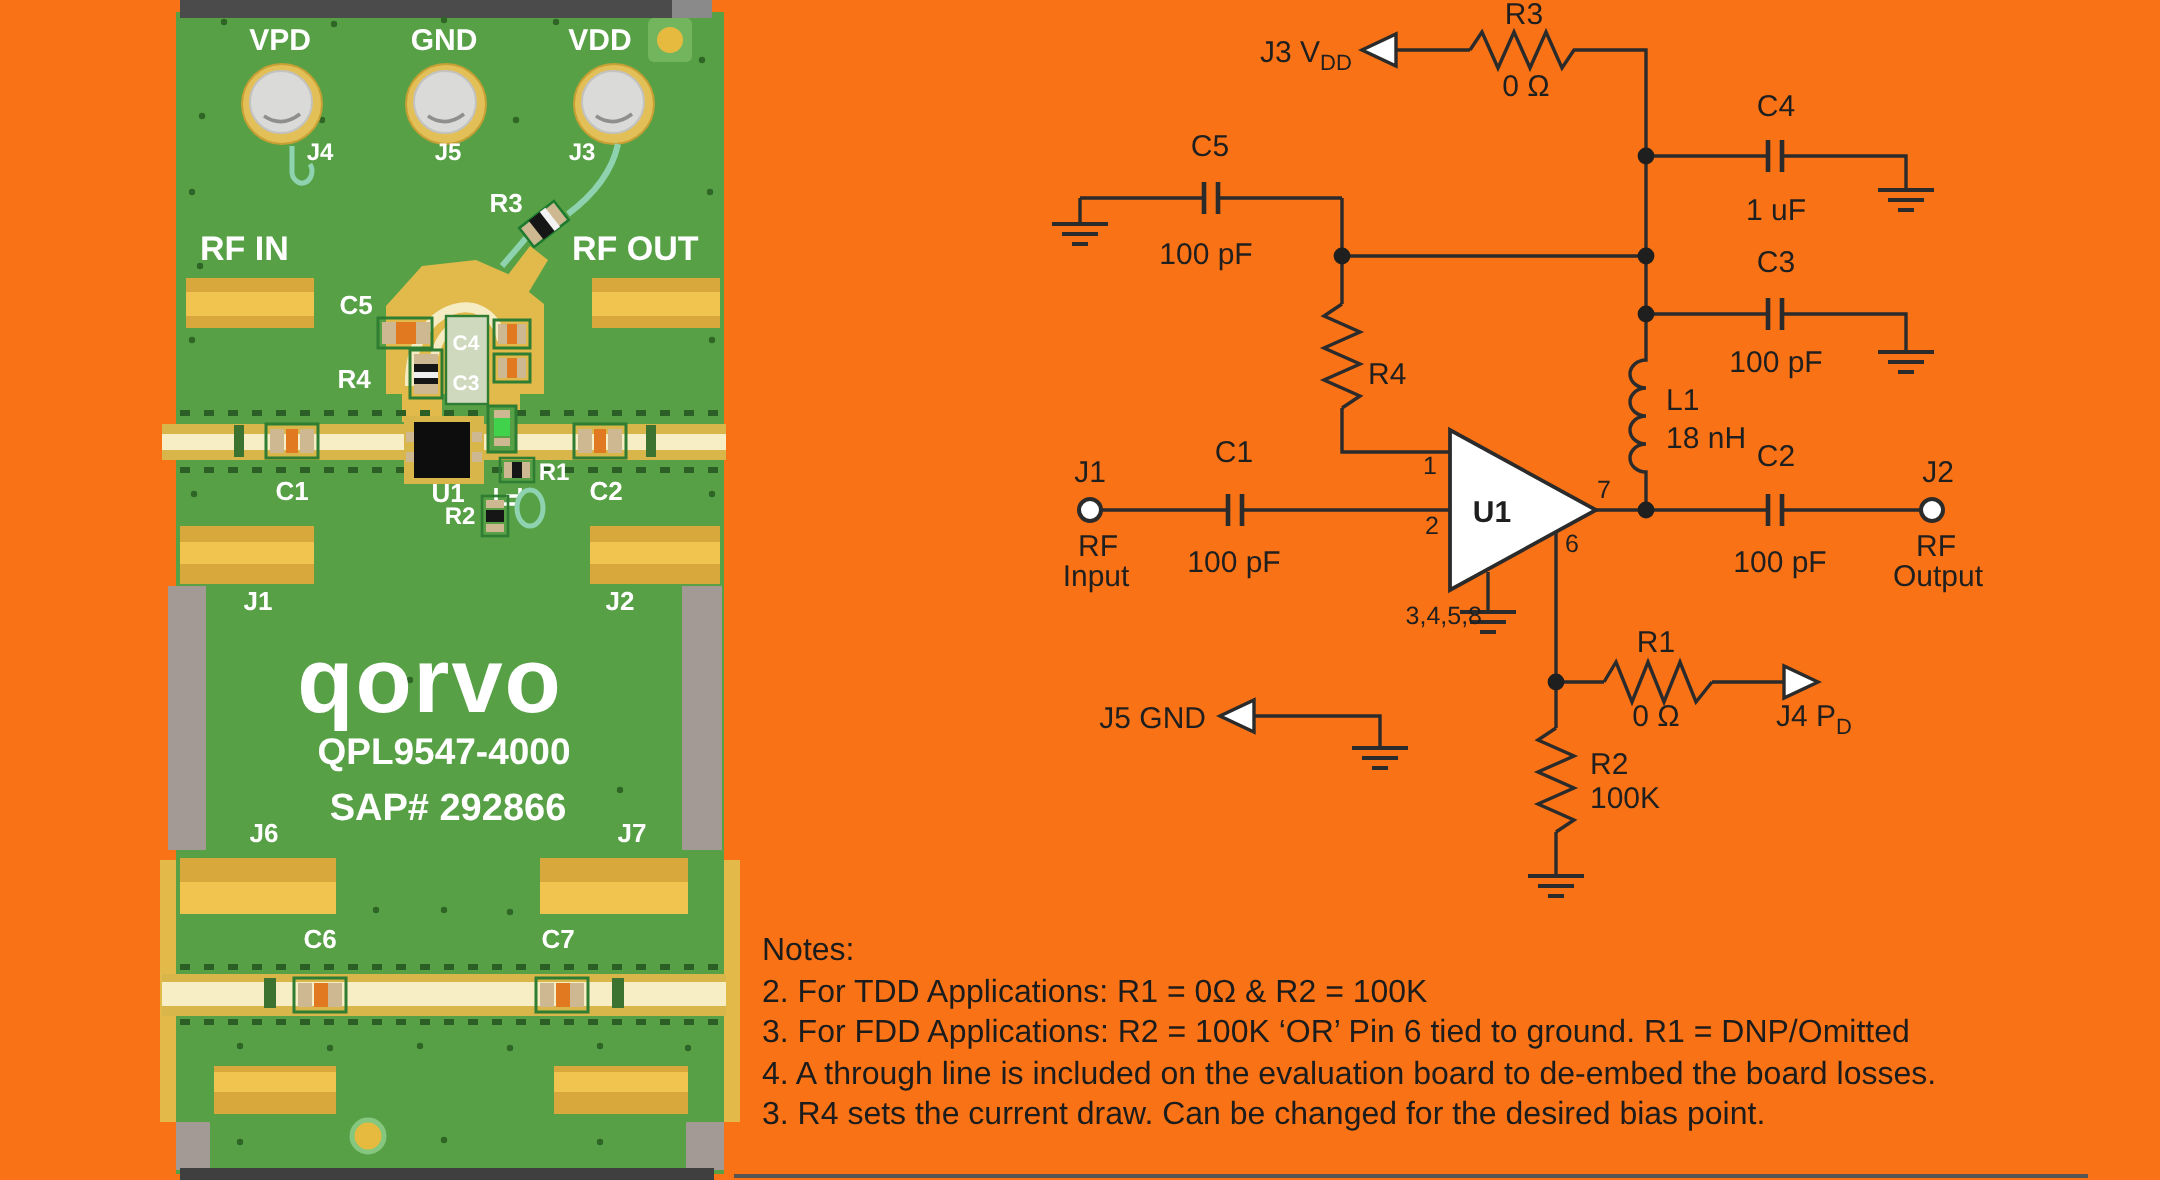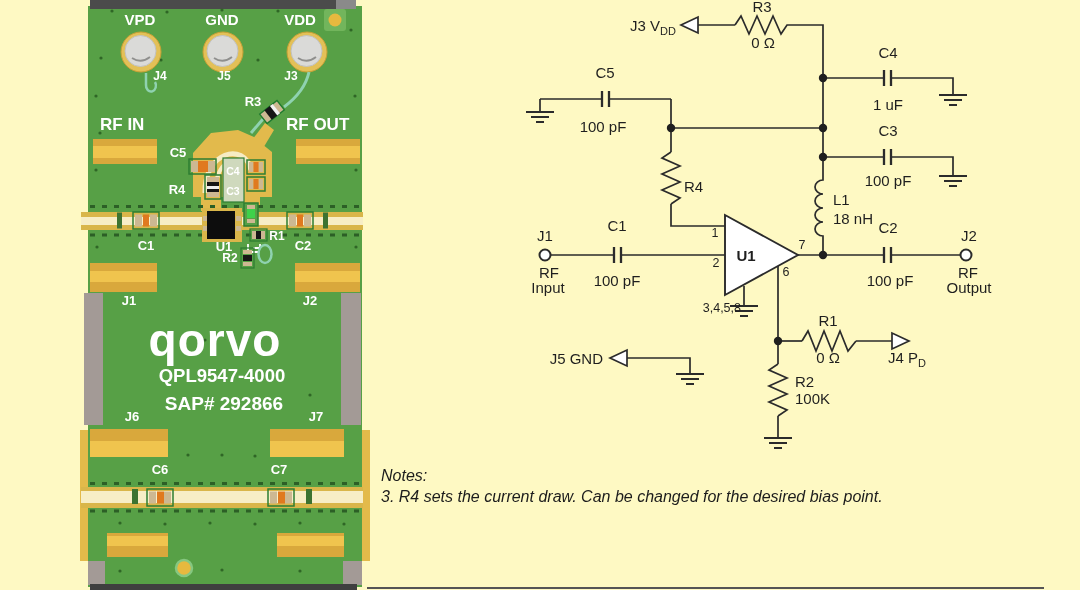--- a/index.html
+++ b/index.html
@@ -1,28 +1,28 @@
 <!DOCTYPE html>
 <html><head>
 <meta charset="utf-8">
 <style>
   html,body{margin:0;padding:0;background:#ffffff;}
-  #canvas{position:relative;width:1080px;height:590px;background:#fef9c3;overflow:hidden;
+  #canvas{position:relative;width:1080px;height:590px;background:#f97316;overflow:hidden;
           font-family:"Liberation Sans",sans-serif;}
   #figure-svg{position:absolute;left:0;top:0;}
   svg text{font-family:"Liberation Sans",sans-serif;}
   .silk{fill:#ffffff;font-weight:bold;}
   .schtxt{fill:#1f1f1f;font-size:15px;}
   .pintxt{fill:#1f1f1f;font-size:12.5px;}
   .wire{stroke:#2b2b2b;stroke-width:1.7;fill:none;}
   .plate{stroke:#2b2b2b;stroke-width:2.3;}
   .gndbar{stroke:#2b2b2b;stroke-width:2;}
   #notes{position:absolute;left:381px;top:466px;color:#1c1c1c;font-size:16px;
          line-height:20.5px;white-space:nowrap;}
-  #notes .nt{margin:0;font-style:italic;}
+  #notes .nt{margin:0;}
   #bottom-rule{position:absolute;left:367px;top:587px;width:677px;height:2px;background:#555;}
 </style>
 </head>
 <body>
 
 <div id="canvas">
 
 <svg id="figure-svg" width="1080" height="590" viewBox="0 0 1080 590">
 
   <g>
@@ -375,18 +375,21 @@
       <text class="schtxt" x="888" y="363"><tspan>J4 P</tspan><tspan dy="4" font-size="11">D</tspan></text>
       <text class="schtxt" x="795" y="387">R2</text>
       <text class="schtxt" x="795" y="404">100K</text>
       <text class="schtxt" x="603" y="364" text-anchor="end">J5 GND</text>
     </g>
   </g>
 </svg>
 
 <div id="notes">
   <div class="nt">Notes:</div>
+  <div class="nt">2. For TDD Applications: R1 = 0Ω &amp; R2 = 100K</div>
+  <div class="nt">3. For FDD Applications: R2 = 100K ‘OR’ Pin 6 tied to ground. R1 = DNP/Omitted</div>
+  <div class="nt">4. A through line is included on the evaluation board to de-embed the board losses.</div>
   <div class="nt">3. R4 sets the current draw. Can be changed for the desired bias point.</div>
 </div>
 
 <div id="bottom-rule"></div>
 
 </div>
 
 </body></html>

